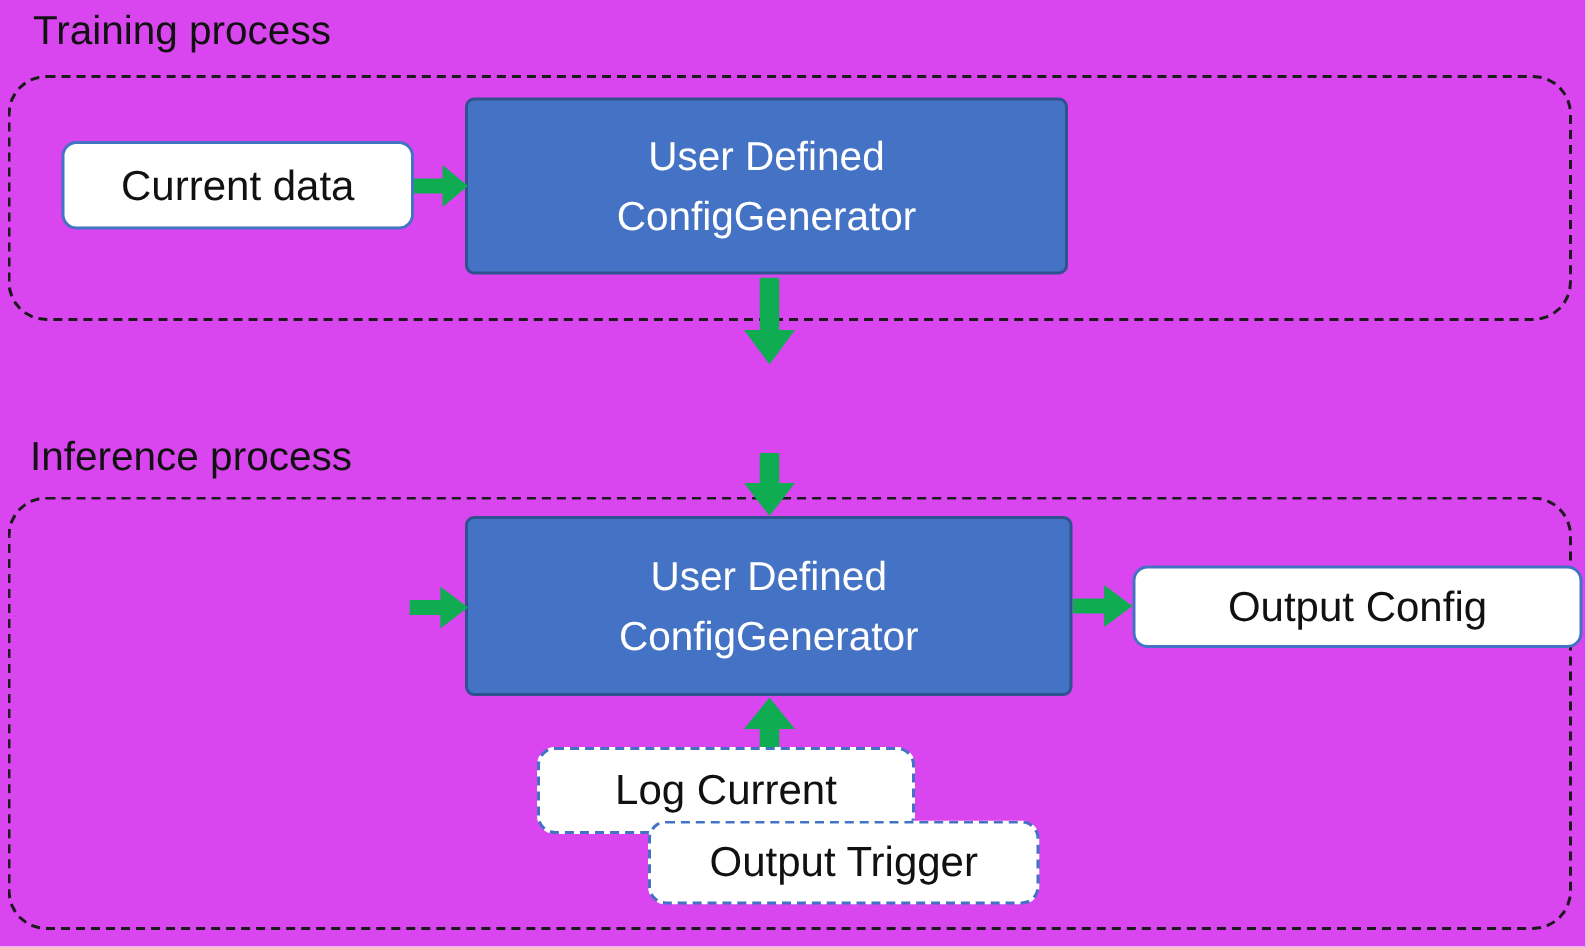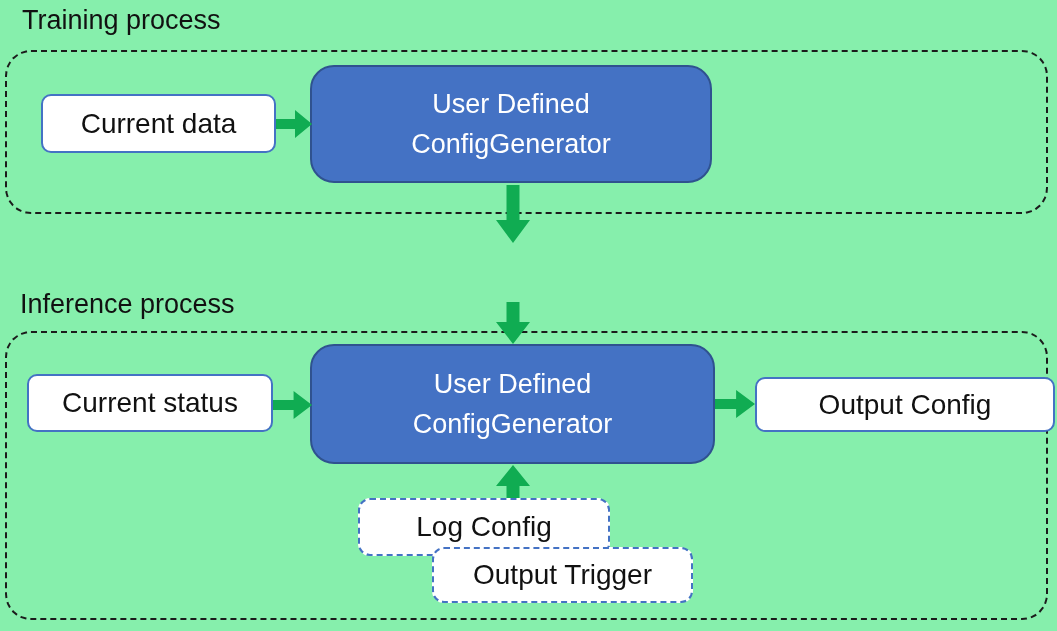--- a/index.html
+++ b/index.html
@@ -8,21 +8,21 @@
     --white-box-border:#4472C4;
     --trigger-border:#4472C4;
     --green:#10AC52;
     --container-border:#1b1b1b;
     --text-dark:#111111;
     --text-light:#ffffff;
   }
   *{margin:0;padding:0;box-sizing:border-box;}
   html,body{background:#ffffff;}
   body{font-family:"Liberation Sans","DejaVu Sans",sans-serif;color:var(--text-dark);}
-  .canvas{position:relative;width:1057px;height:631px;background:#86efac;overflow:hidden;}
+  .canvas{position:relative;width:1057px;height:631px;background:#d946ef;overflow:hidden;}
 
   .section-label{
     position:absolute;font-size:27px;line-height:32px;color:var(--text-dark);
     white-space:nowrap;
   }
   .label-training{left:22px;top:4px;}
   .label-inference{left:20px;top:288px;}
 
   .dashed-container{
     position:absolute;border:2.5px dashed var(--container-border);border-radius:26px;
@@ -36,21 +36,21 @@
     border-radius:10px;display:flex;align-items:center;justify-content:center;
     font-size:28px;color:var(--text-dark);text-align:center;white-space:nowrap;
   }
   .box-training-data{left:41px;top:94px;width:235px;height:59px;}
   .box-checkpoint{left:397px;top:243px;width:235px;height:60px;border-radius:12px;}
   .box-current-status{left:27px;top:374px;width:246px;height:58px;}
   .box-output-config{left:755px;top:377px;width:300px;height:55px;}
 
   .blue-box{
     position:absolute;background:var(--blue-fill);border:2.5px solid var(--blue-border);
-    border-radius:24px;display:flex;flex-direction:column;align-items:center;justify-content:center;
+    border-radius:6px;display:flex;flex-direction:column;align-items:center;justify-content:center;
     color:var(--text-light);font-size:27px;line-height:40px;text-align:center;
   }
   .blue-box-training{left:310px;top:65px;width:402px;height:118px;}
   .blue-box-inference{left:310px;top:344px;width:405px;height:120px;}
 
   .trigger-box{
     position:absolute;background:#ffffff;border:2px dashed var(--trigger-border);
     border-radius:12px;display:flex;align-items:center;justify-content:center;
     font-size:28px;color:var(--text-dark);white-space:nowrap;
   }
@@ -101,23 +101,20 @@
   <div class="arrow arrow-down-2">
     <svg viewBox="0 0 34 42" preserveAspectRatio="none" aria-hidden="true">
       <polygon points="10.5,0 23.5,0 23.5,20 34,20 17,42 0,20 10.5,20"></polygon>
     </svg>
   </div>
 
   <div class="section-label label-inference">Inference process</div>
 
   <div class="dashed-container container-inference"></div>
 
-  <div class="white-box box-current-status">
-    <span>Current status</span>
-  </div>
 
   <div class="arrow arrow-right-2">
     <svg viewBox="0 0 36 30" preserveAspectRatio="none" aria-hidden="true">
       <polygon points="0,10 19,10 19,1 36,15 19,29 19,20 0,20"></polygon>
     </svg>
   </div>
 
   <div class="blue-box blue-box-inference">
     <div>User Defined</div>
     <div>ConfigGenerator</div>
@@ -133,20 +130,20 @@
     <span>Output Config</span>
   </div>
 
   <div class="arrow arrow-up-1">
     <svg viewBox="0 0 34 33" preserveAspectRatio="none" aria-hidden="true">
       <polygon points="17,0 34,21 23.5,21 23.5,33 10.5,33 10.5,21 0,21"></polygon>
     </svg>
   </div>
 
   <div class="trigger-box box-log-trigger">
-    <span>Log Config</span>
+    <span>Log Current</span>
   </div>
 
   <div class="trigger-box box-clock-trigger">
     <span>Output Trigger</span>
   </div>
 
 </div>
 
 </body></html>

